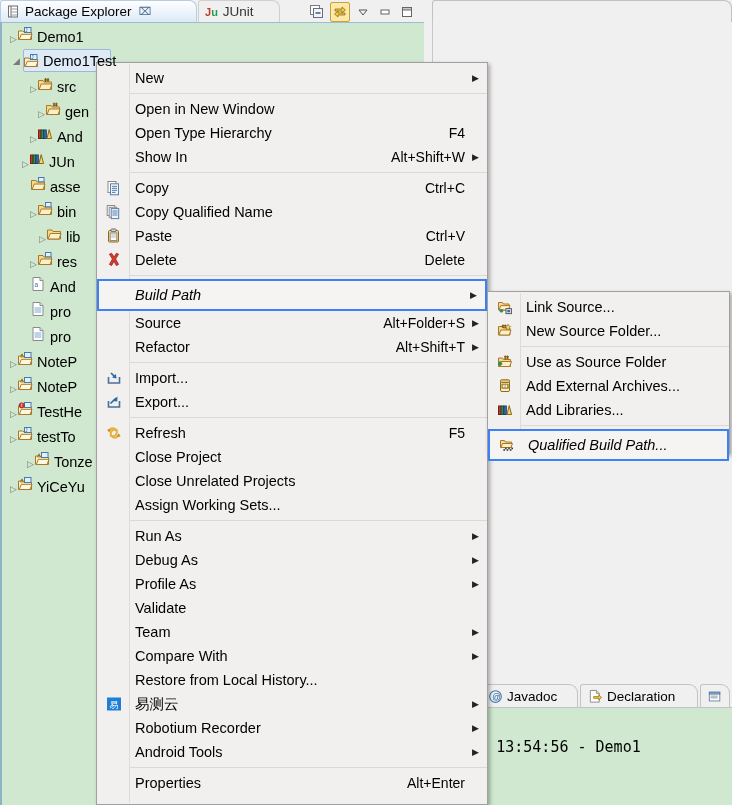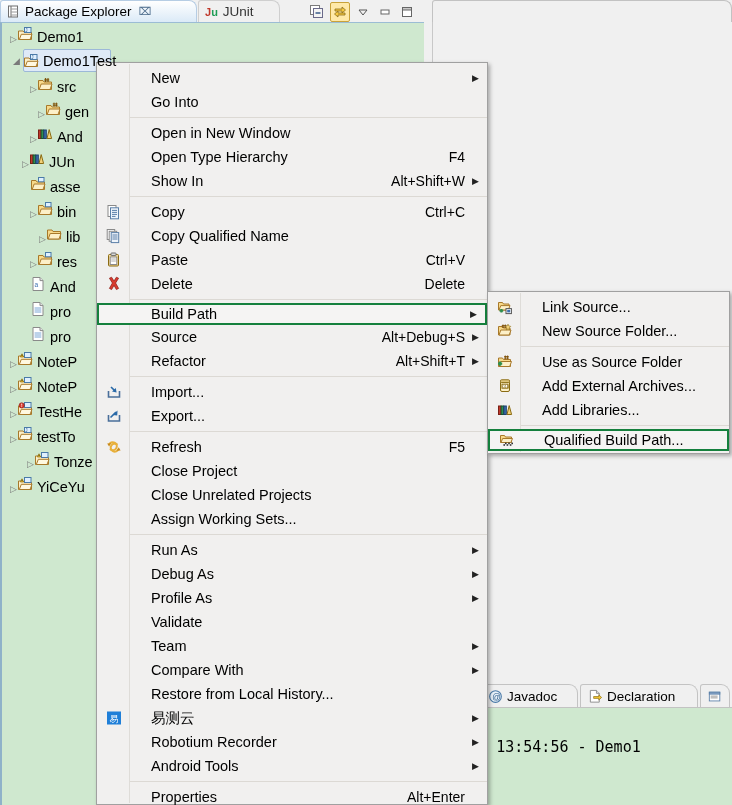--- a/index.html
+++ b/index.html
@@ -55,27 +55,27 @@
     background:#f0f0f0;border:1px solid #c3c3c3;border-bottom:none;border-radius:3px 9px 0 0;white-space:nowrap;font-size:13.5px;}
   .bv-line{position:absolute;left:0;top:25px;width:308px;height:1px;background:#c3c3c3;}
   .console{position:absolute;left:8px;top:26px;width:300px;height:97px;background:#cfe8cf;border-left:1px solid #c3c3c3;box-sizing:border-box;}
   .console .ctext{position:absolute;left:0;top:30px;font-family:"DejaVu Sans Mono","Liberation Mono",monospace;font-size:15px;white-space:nowrap;}
 
   
   .menu{position:absolute;background:#f1f0ef;border:1px solid #a0a0a0;box-sizing:border-box;
         box-shadow:2px 2px 4px rgba(0,0,0,.30);}
   #ctxmenu{left:96px;top:62px;width:392px;height:743px;}
   .menu .gutter{position:absolute;left:1px;top:1px;bottom:1px;width:31px;background:#f1f0ef;border-right:1px solid #dedcd8;}
-  .mrow{position:relative;height:24px;display:flex;align-items:center;white-space:nowrap;font-size:14.5px;padding-left:16px;}
+  .mrow{position:relative;height:24px;display:flex;align-items:center;white-space:nowrap;font-size:14.5px;}
   .mrow .micon{position:absolute;left:1px;width:31px;height:24px;display:flex;align-items:center;justify-content:center;}
   .mrow .mlabel{margin-left:38px;}
   .mrow .maccel{position:absolute;right:22px;font-size:14px;}
   .mrow .marrow{position:absolute;right:8px;font-size:9px;color:#222;}
   .msep{height:1px;margin:3px 0 3px 33px;background:#dcd9d4;}
-  .mrow.hl-red{border:2px solid #15803d;box-sizing:border-box;background:#f5f4f3;height:22px;}
+  .mrow.hl-red{border:2px solid #3b82f6;box-sizing:border-box;background:#f5f4f3;height:32px;font-style:italic;}
   .mrow.hl-red .mlabel{margin-left:36px;}
 
   #submenu{left:487px;top:291px;width:243px;height:163px;}
   #submenu .mrow .mlabel{margin-left:38px;}
 
   
   svg{display:block;}
 </style>
 </head>
 <body>
@@ -408,23 +408,20 @@
     </div>
   </div>
 
   <div class="menu" id="ctxmenu">
     <div class="gutter"></div>
     <div id="ctxitems" style="position:relative;padding-top:3px;">
         <div class="mrow">
           <span class="mlabel">New</span>
           <span class="marrow">▶</span>
         </div>
-        <div class="mrow">
-          <span class="mlabel">Go Into</span>
-        </div>
         <div class="msep"></div>
         <div class="mrow">
           <span class="mlabel">Open in New Window</span>
         </div>
         <div class="mrow">
           <span class="mlabel">Open Type Hierarchy</span>
           <span class="maccel">F4</span>
         </div>
         <div class="mrow">
           <span class="mlabel">Show In</span>
@@ -487,21 +484,21 @@
           <span class="mlabel">Delete</span>
           <span class="maccel">Delete</span>
         </div>
         <div class="msep"></div>
         <div class="mrow hl-red">
           <span class="mlabel">Build Path</span>
           <span class="marrow">▶</span>
         </div>
         <div class="mrow">
           <span class="mlabel">Source</span>
-          <span class="maccel" style="right: 22px;">Alt+Debug+S</span>
+          <span class="maccel" style="right: 22px;">Alt+Folder+S</span>
           <span class="marrow">▶</span>
         </div>
         <div class="mrow">
           <span class="mlabel">Refactor</span>
           <span class="maccel" style="right: 22px;">Alt+Shift+T</span>
           <span class="marrow">▶</span>
         </div>
         <div class="msep"></div>
         <div class="mrow">
           <span class="micon">

